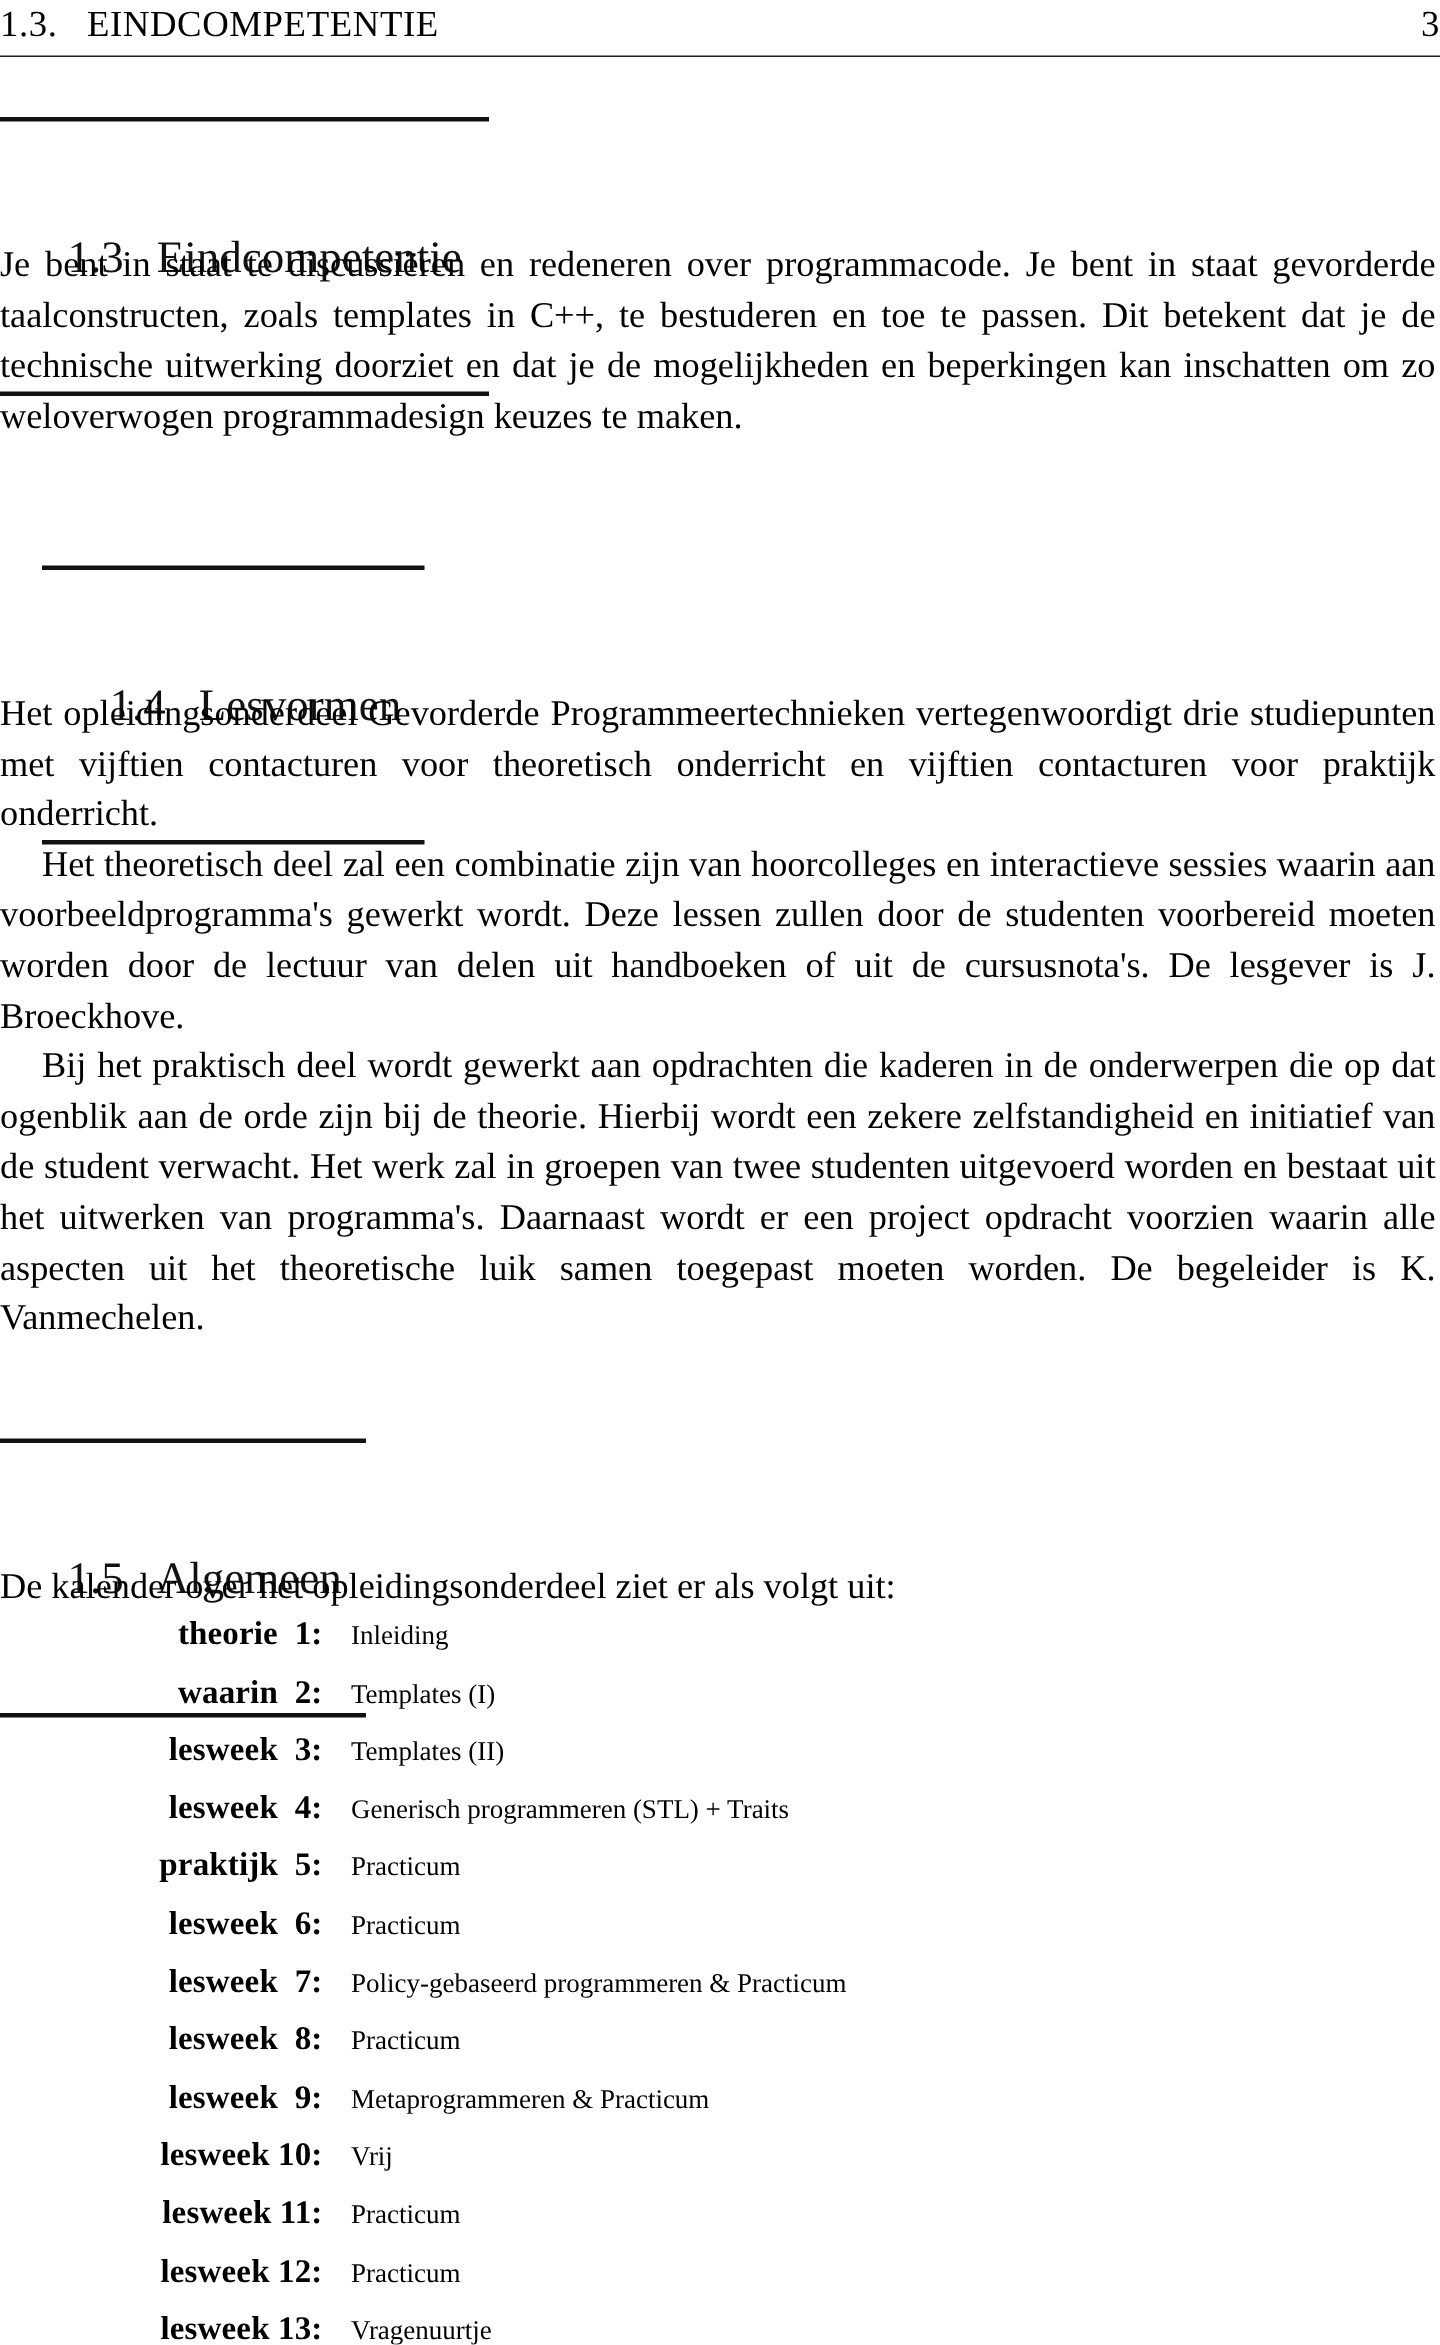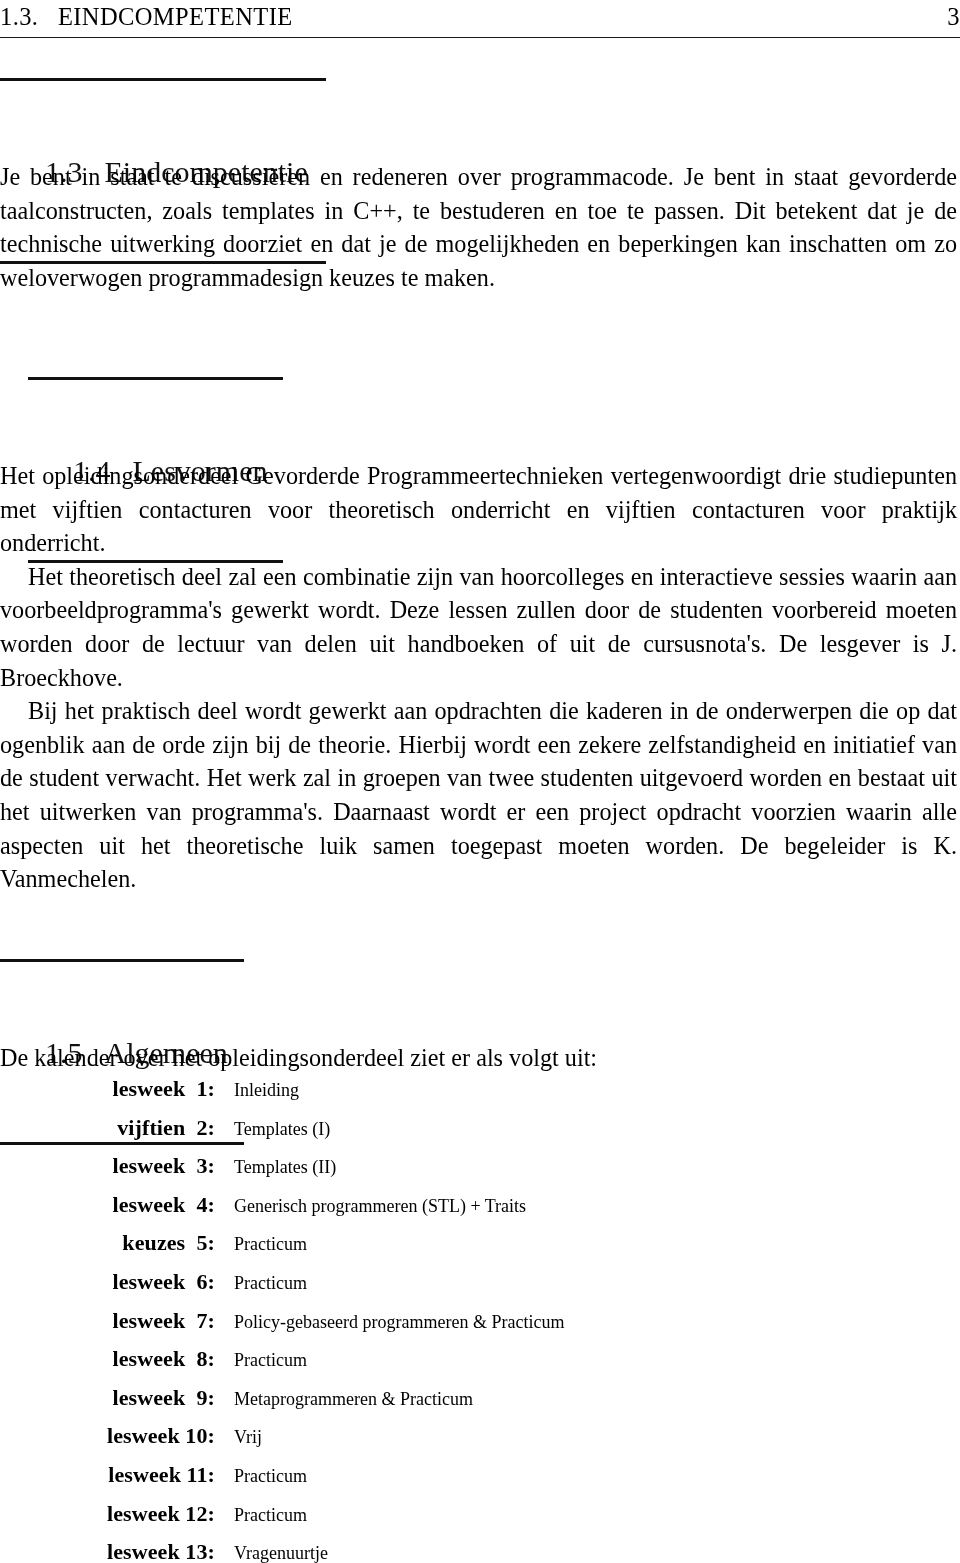--- a/index.html
+++ b/index.html
@@ -168,37 +168,37 @@
       <span class="sec-num">1.5</span><span>Algemeen</span>
       <span class="rule-bot"></span>
     </div>
     <div class="body" style="position:absolute; left:0; top:82px; width:957px;">
       <p>De kalender over het opleidingsonderdeel ziet er als volgt uit:</p>
     </div>
   </div>
 
   <div class="weeks" style="top:1076px;">
     <div class="week-row">
-      <div class="week-label">lesweek  1:</div>
+      <div class="week-label">theorie  1:</div>
       <div class="week-desc">Inleiding</div>
     </div>
     <div class="week-row">
-      <div class="week-label">vijftien  2:</div>
+      <div class="week-label">waarin  2:</div>
       <div class="week-desc">Templates (I)</div>
     </div>
     <div class="week-row">
       <div class="week-label">lesweek  3:</div>
       <div class="week-desc">Templates (II)</div>
     </div>
     <div class="week-row">
       <div class="week-label">lesweek  4:</div>
       <div class="week-desc">Generisch programmeren (STL) + Traits</div>
     </div>
     <div class="week-row">
-      <div class="week-label">keuzes  5:</div>
+      <div class="week-label">praktijk  5:</div>
       <div class="week-desc">Practicum</div>
     </div>
     <div class="week-row">
       <div class="week-label">lesweek  6:</div>
       <div class="week-desc">Practicum</div>
     </div>
     <div class="week-row">
       <div class="week-label">lesweek  7:</div>
       <div class="week-desc">Policy-gebaseerd programmeren &amp; Practicum</div>
     </div>

